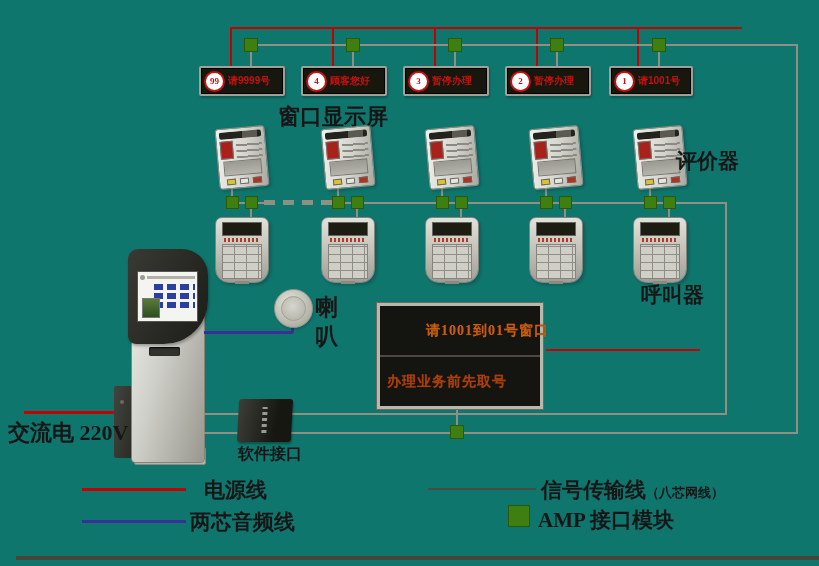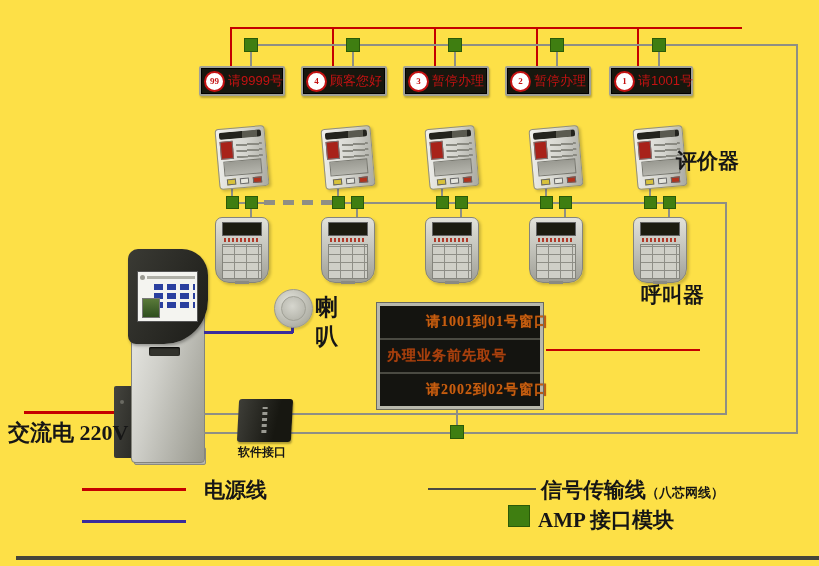--- a/index.html
+++ b/index.html
@@ -1,17 +1,17 @@
 <!DOCTYPE html>
 <html><head>
 <meta charset="utf-8">
 <style>
   html,body{margin:0;padding:0;}
   #stage{
-    position:relative;width:819px;height:566px;background:#fde047;overflow:hidden;
+    position:relative;width:819px;height:566px;background:#0f766e;overflow:hidden;
     font-family:"Liberation Serif","DejaVu Serif",serif;color:#161616;
   }
   
   .wire{position:absolute;}
   .red{background:#c40000;}
   .gray{background:#8f8f84;}
   .blue{background:#3a2d9c;}
   .dark{background:#4a4a42;}
   .dashwire{position:absolute;height:5px;
     background:repeating-linear-gradient(90deg,#8f8f84 0 11px,transparent 11px 19px);}
@@ -20,21 +20,21 @@
   .amp.s14{width:14px;height:14px;}
   .amp.s13{width:13px;height:13px;}
   
   .panel{position:absolute;top:66px;width:86px;height:30px;background:#17170e;
     border:2px solid #a0a096;border-radius:2px;box-sizing:border-box;
     display:flex;align-items:center;gap:3px;padding:0 3px;
     box-shadow:1px 2px 2px rgba(0,0,0,.25), inset 0 0 0 1px #000;}
   .badge{width:17px;height:17px;min-width:17px;background:#fff;border:2px solid #c41212;
     border-radius:50%;color:#c41212;font-weight:bold;font-size:9px;line-height:17px;
     text-align:center;box-sizing:content-box;}
-  .ptext{color:#c41212;font-weight:normal;font-size:13px;white-space:nowrap;
+  .ptext{color:#c41212;font-weight:bold;font-size:10px;white-space:nowrap;
     font-family:"Liberation Sans","DejaVu Sans",sans-serif;letter-spacing:0px;}
   
   .evaluator{position:absolute;top:127px;width:50px;height:61px;
     background:linear-gradient(100deg,#f0f0ec 0%,#d5d5cf 55%,#a9a9a1 100%);
     border:1px solid #8e8e86;border-radius:4px;transform:rotate(-5deg);
     box-shadow:2px 2px 3px rgba(0,0,0,.2);box-sizing:border-box;padding:3px;}
   .ev-head{height:7px;background:#23231d;border-radius:2px;margin-bottom:2px;
     background-image:linear-gradient(90deg,#23231d 55%,#5a5a50 55%,#5a5a50 90%,#23231d 90%);}
   .ev-photo{display:flex;gap:3px;height:18px;margin-bottom:2px;}
   .ev-fig{width:11px;height:16px;background:#a8221a;border:1px solid #777;}
@@ -103,21 +103,21 @@
     background:radial-gradient(circle at 45% 40%,#d6d6ce,#adada3);}
   
   .swbox{position:absolute;left:238px;top:399px;width:54px;height:43px;
     background:linear-gradient(100deg,#3e3e38 0%,#171711 70%);
     border-radius:3px;transform:skewX(-3deg);box-shadow:1px 2px 2px rgba(0,0,0,.3);}
   .swbox i{position:absolute;left:24px;top:8px;width:5px;height:26px;display:block;
     background:repeating-linear-gradient(0deg,#9a9a92 0 3px,transparent 3px 6px);}
   
   .lbl{position:absolute;white-space:nowrap;font-weight:600;}
   .lbl-22{font-size:22px;} .lbl-21{font-size:21px;} .lbl-24{font-size:24px;}
-  .lbl-sm{font-size:12px;font-weight:bold;}
+  .lbl-sm{font-size:16px;font-weight:bold;}
   .lbl-note{font-size:13px;font-weight:600;}
   .vert{width:26px;white-space:normal;line-height:29px;font-size:23px;}
   .bottombar{position:absolute;left:16px;top:556px;width:803px;height:4px;background:#454539;}
 </style>
 </head>
 <body>
 
 <div id="stage">
 
   <div class="wire red" style="left:230px;top:27px;width:512px;height:2px;"></div>
@@ -154,20 +154,21 @@
   </div>
   <div class="panel" style="left:505px;">
     <span class="badge">2</span>
     <span class="ptext">暂停办理</span>
   </div>
   <div class="panel" style="left:609px;width:84px;">
     <span class="badge">1</span>
     <span class="ptext">请1001号</span>
   </div>
 
+  <div class="lbl lbl-22" style="left:278px;top:102px;">窗口显示屏</div>
 
   <div class="wire gray" style="left:226px;top:202px;width:38px;height:2px;"></div>
   <div class="dashwire" style="left:264px;top:200px;width:74px;"></div>
   <div class="wire gray" style="left:338px;top:202px;width:389px;height:2px;"></div>
   <div class="wire gray" style="left:725px;top:202px;width:2px;height:213px;"></div>
 
   <div class="wire gray" style="left:231px;top:186px;width:2px;height:11px;"></div>
   <div class="wire gray" style="left:250px;top:208px;width:2px;height:11px;"></div>
   <div class="amp s13" style="left:226px;top:196px;"></div>
   <div class="amp s13" style="left:245px;top:196px;"></div>
@@ -325,27 +326,27 @@
   <div class="amp s14" style="left:450px;top:425px;"></div>
   <div class="swbox">
       <i></i>
     </div>
   <div class="lbl lbl-sm" style="left:238px;top:444px;">软件接口</div>
 
   <div class="wire red" style="left:546px;top:349px;width:154px;height:2px;"></div>
   <div class="main-display">
     <div class="md-row md-c2">请1001到01号窗口</div>
     <div class="md-row md-c1">办理业务前先取号</div>
-    <div class="md-row md-c2">请2002到02号窗口</div>
   </div>
 
   <div class="wire red" style="left:82px;top:488px;width:104px;height:3px;"></div>
   <div class="lbl lbl-21" style="left:204px;top:476px;">电源线</div>
 
   <div class="wire blue" style="left:82px;top:520px;width:104px;height:3px;"></div>
+  <div class="lbl lbl-21" style="left:190px;top:508px;">两芯音频线</div>
 
   <div class="wire dark" style="left:428px;top:488px;width:108px;height:2px;"></div>
   <div class="lbl lbl-21" style="left:541px;top:476px;">
     <span>信号传输线</span><span class="lbl-note">（八芯网线）</span>
   </div>
 
   <div class="amp" style="left:508px;top:505px;width:22px;height:22px;"></div>
   <div class="lbl lbl-21" style="left:538px;top:506px;">AMP 接口模块</div>
 
   <div class="bottombar"></div>

